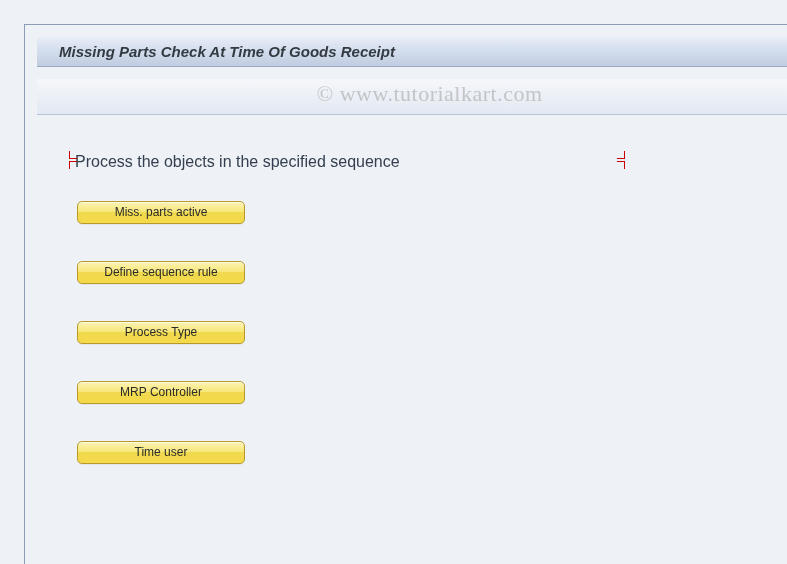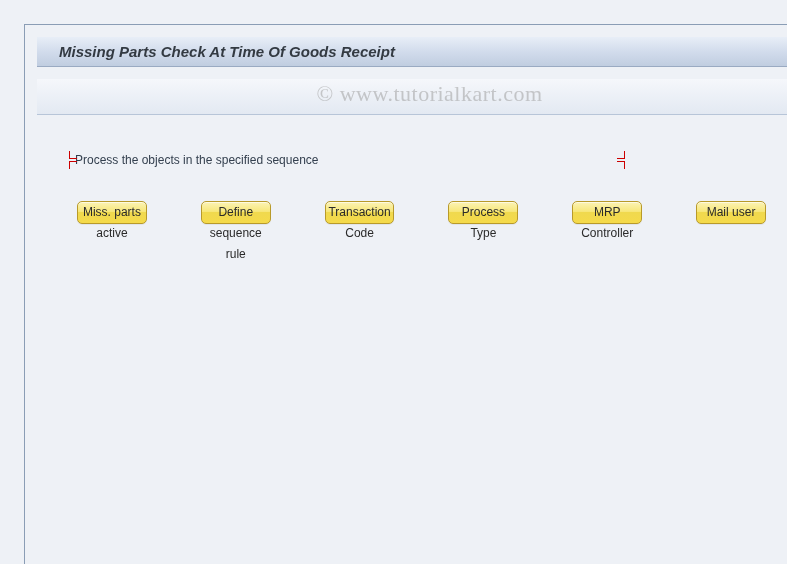--- a/index.html
+++ b/index.html
@@ -55,26 +55,26 @@
       border-color: #cc0000;
       border-style: solid;
       border-width: 0;
     }
     .corner.tl { top: 0; left: 0; border-top-width: 1px; border-left-width: 1px; }
     .corner.tr { top: 0; right: 0; border-top-width: 1px; border-right-width: 1px; }
     .corner.bl { bottom: 0; left: 0; border-bottom-width: 1px; border-left-width: 1px; }
     .corner.br { bottom: 0; right: 0; border-bottom-width: 1px; border-right-width: 1px; }
     .instruction-text {
       color: #34404f;
-      font-size: 12px;
+      font-size: 16px;
     }
     .button-stack {
       display: flex;
-      flex-direction: row;
-      gap: 30px;
+      flex-direction: column;
+      gap: 13px;
       padding-left: 8px;
     }
     .sap-button {
       width: 168px;
       height: 23px;
       background: linear-gradient(to bottom, #fcf3b5 0%, #f7e77a 45%, #f0d94e 50%, #f5da4a 100%);
       border: 1px solid #b89a2a;
       border-radius: 5px;
       box-shadow: inset 0 1px 0 rgba(255,255,255,0.6), 0 1px 0 rgba(0,0,0,0.05);
       text-align: center;
@@ -114,19 +114,18 @@
     <span class="corner tl"></span>
     <span class="corner tr"></span>
     <span class="corner bl"></span>
     <span class="corner br"></span>
     <span class="instruction-text">Process the objects in the specified sequence</span>
   </div>
 
   <div class="button-stack">
     <div class="sap-button">Miss. parts active</div>
     <div class="sap-button">Define sequence rule</div>
-    <div class="sap-button">Transaction Code</div>
     <div class="sap-button">Process Type</div>
     <div class="sap-button">MRP Controller</div>
-    <div class="sap-button">Mail user</div>
+    <div class="sap-button">Time user</div>
   </div>
 
 </div>
 
 </body></html>

